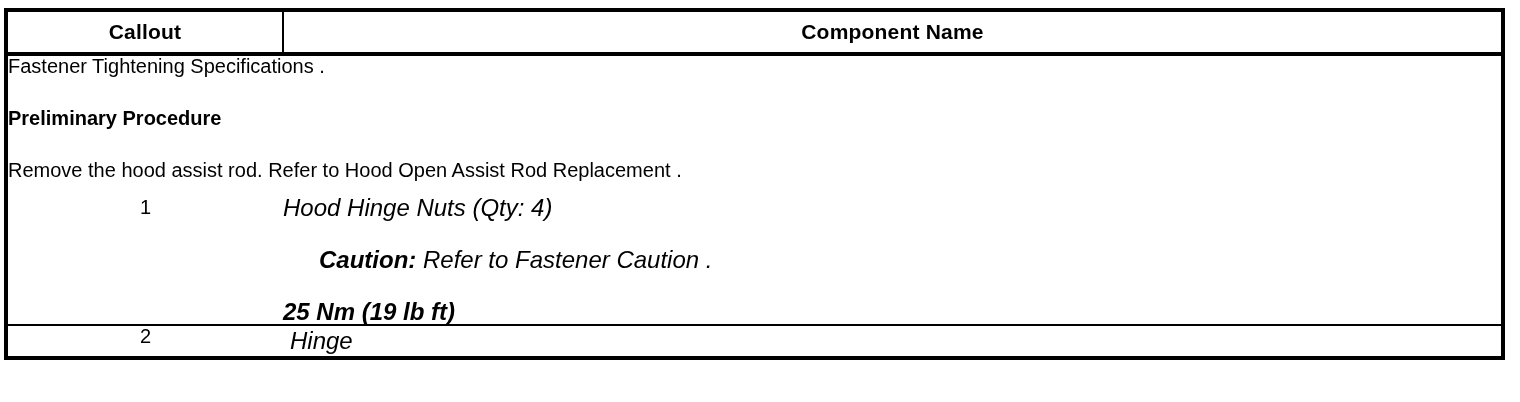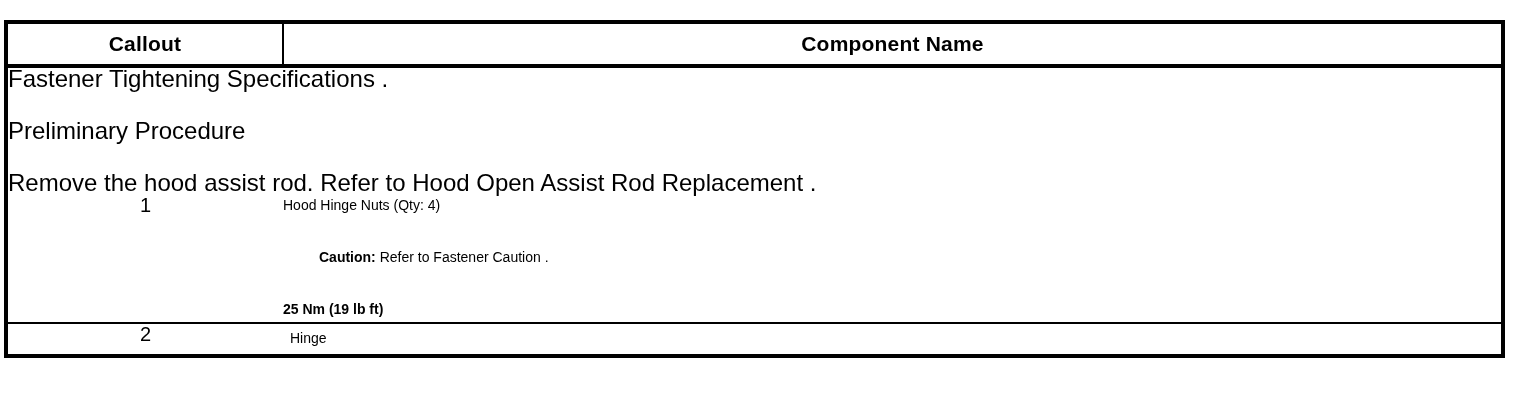--- a/index.html
+++ b/index.html
@@ -20,21 +20,21 @@
     position: relative;
     width: 1520px;
     height: 402px;
     background: #ffffff;
   }
 
   
   .spec-table {
     position: absolute;
     left: 4px;
-    top: 20px;
+    top: 8px;
     width: 1501px;
     border-collapse: collapse;
     table-layout: fixed;
     border: 4px solid #000000;
     background: #ffffff;
   }
 
   .spec-table td,
   .spec-table th {
     border: 0;
@@ -59,53 +59,54 @@
     border-bottom: 4px solid #000000;
     font-stretch: condensed;
   }
   .header-row th.callout-head {
     border-right: 2px solid #000000;
   }
 
   
   .desc-cell {
     padding: 6px 0 10px 8px;
-    font-size: 24px;
+    font-size: 20px;
     line-height: 21px;
     border-bottom: 2px solid #000000;
   }
   .desc-cell p {
     margin: 0 0 31px 0;
     white-space: nowrap;
   }
   .desc-cell p:last-child {
-    margin-bottom: 2px;
+    margin-bottom: 16px;
   }
   .desc-cell p.bold {
-    font-weight: normal;
+    font-weight: bold;
   }
 
   
   .data-row td {
     border-bottom: 2px solid #000000;
   }
   .data-row:last-child td {
     border-bottom: 0;
   }
   .cell-callout {
     text-align: center;
     vertical-align: middle;
     font-size: 20px;
     line-height: 21px;
     border-right: 2px solid #000000;
   }
   .cell-name {
     padding: 6px 0 10px 7px;
-    font-size: 14px;
+    font-size: 24px;
     line-height: 21px;
+    font-style: italic;
   }
   .cell-name p {
     margin: 0 0 31px 0;
     white-space: nowrap;
   }
   .cell-name p:last-child {
     margin-bottom: 2px;
   }
   .cell-name p.bold {
     font-weight: bold;

